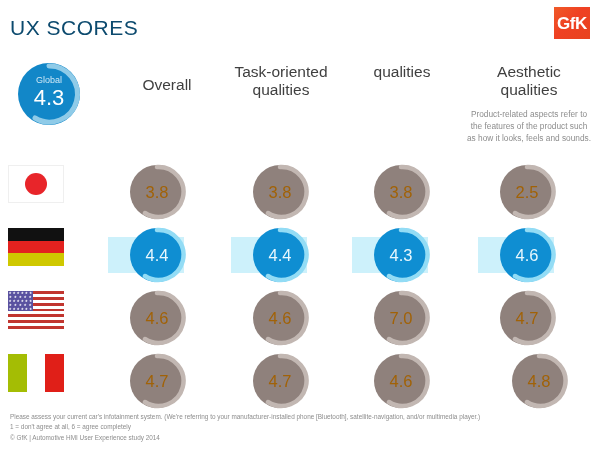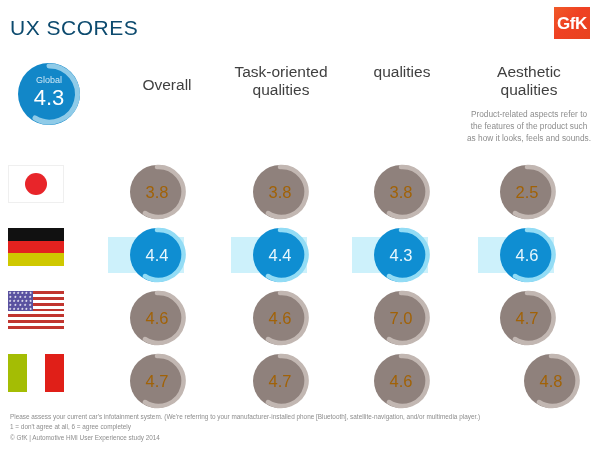--- a/index.html
+++ b/index.html
@@ -406,21 +406,21 @@
       </svg>
       <div class="score-value">4.7</div>
     </div>
     <div class="score-cell grey" style="left: 374px; top: 354px;">
       <div class="score-disc"></div>
       <svg class="score-arc" viewBox="0 0 60 60">
         <path d="M 30 5 A 25 25 0 1 1 18 51" fill="none" stroke="#c2b7b2" stroke-width="4.5" stroke-linecap="round"></path>
       </svg>
       <div class="score-value">4.6</div>
     </div>
-    <div class="score-cell grey" style="left: 524px; top: 354px;">
+    <div class="score-cell grey" style="left: 512px; top: 354px;">
       <div class="score-disc"></div>
       <svg class="score-arc" viewBox="0 0 60 60">
         <path d="M 30 5 A 25 25 0 1 1 18 51" fill="none" stroke="#c2b7b2" stroke-width="4.5" stroke-linecap="round"></path>
       </svg>
       <div class="score-value">4.8</div>
     </div>
   </div>
 
 <div class="footer">
   <div>Please assess your current car's infotainment system. (We're referring to your manufacturer-installed phone [Bluetooth], satellite-navigation, and/or multimedia player.)</div>

